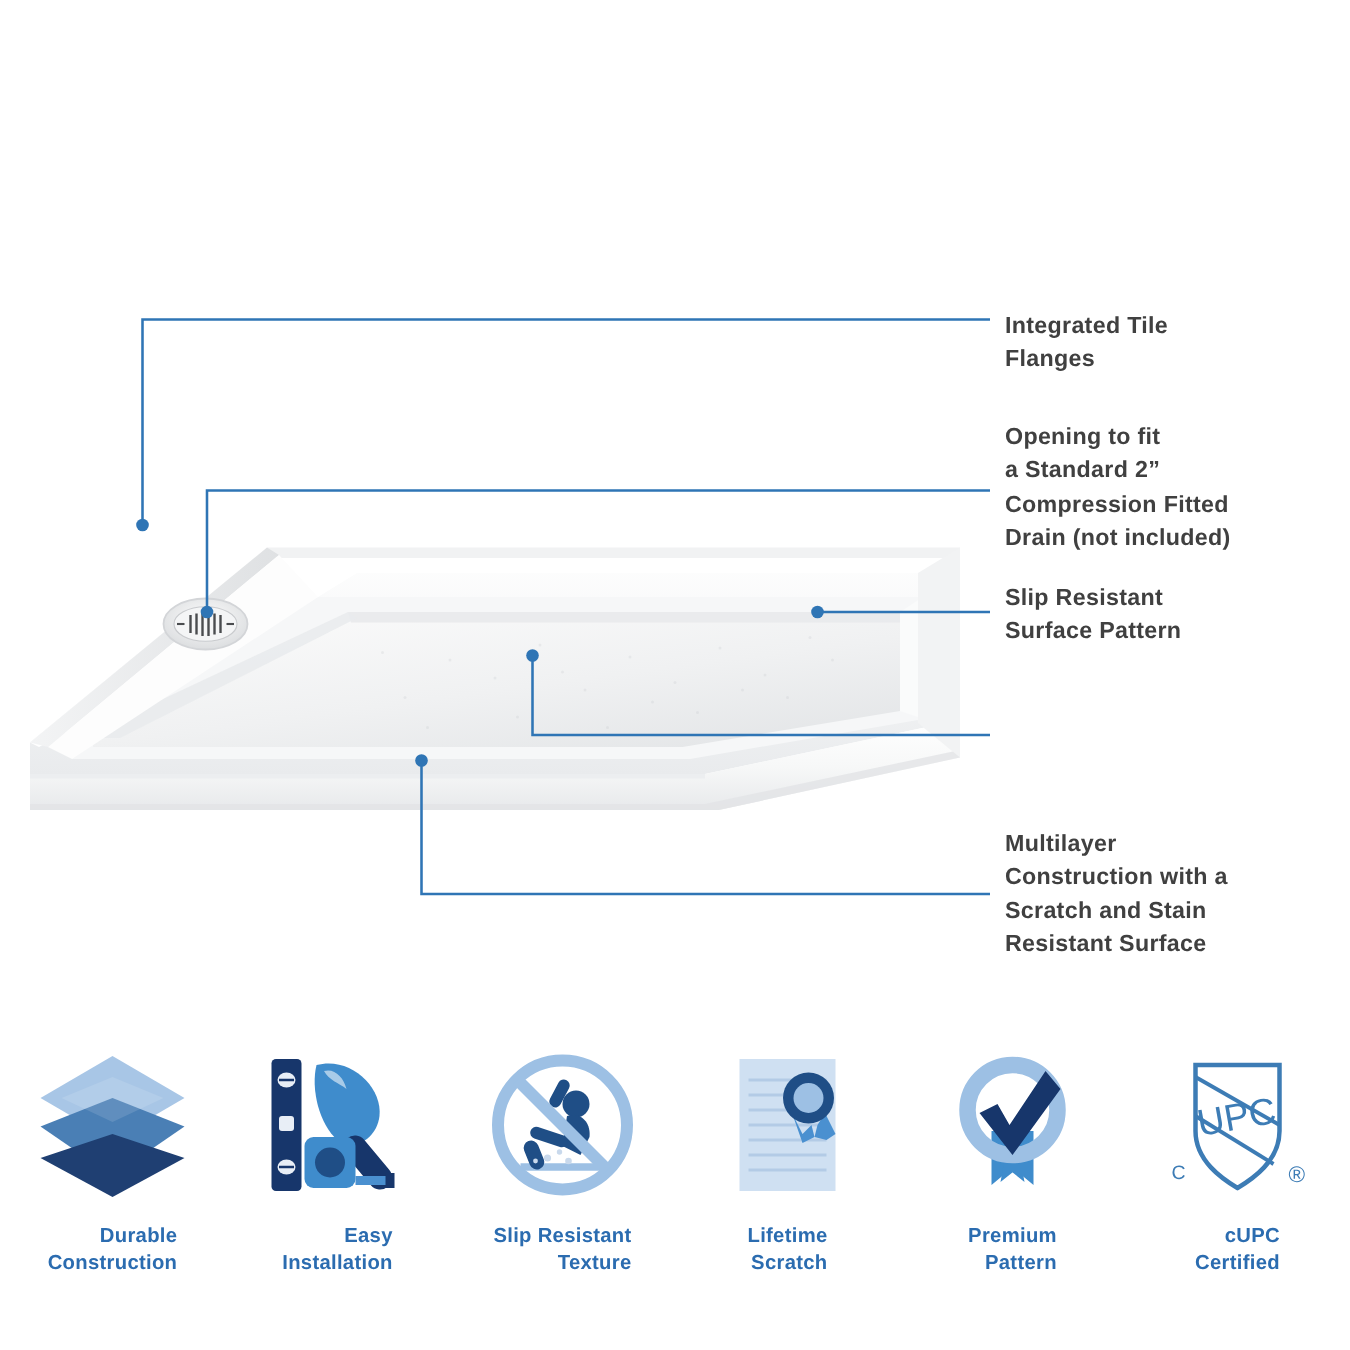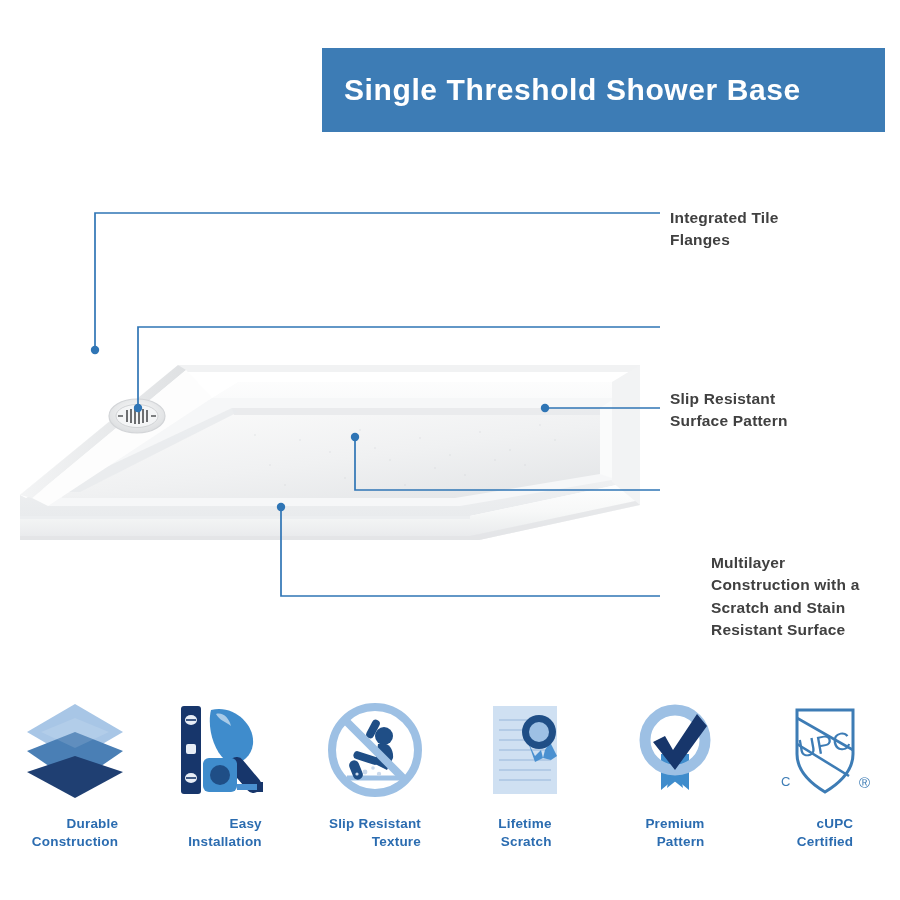--- a/index.html
+++ b/index.html
@@ -47,23 +47,20 @@
     margin-top:10px;text-align:right;color:#2b6cb0;
     font-size:13.5px;font-weight:bold;line-height:1.35;
     white-space:pre-line;letter-spacing:.2px;
   }
 </style>
 </head>
 <body>
 
 <div id="stage">
 
-  <div class="banner">
-    <div class="banner-text">Single Threshold Shower Base</div>
-  </div>
 
   <svg id="product" viewBox="0 0 660 220">
     <defs>
       <linearGradient id="gTopFlange" x1="0" y1="0" x2="0" y2="1">
         <stop offset="0" stop-color="#ffffff"></stop>
         <stop offset="1" stop-color="#e9ebed"></stop>
       </linearGradient>
       <linearGradient id="gFloor" x1="0.1" y1="0" x2="0.9" y2="1">
         <stop offset="0" stop-color="#fbfbfb"></stop>
         <stop offset="0.55" stop-color="#f0f1f2"></stop>
@@ -166,23 +163,27 @@
       <circle cx="95" cy="350" r="4.2"></circle>
       <circle cx="138" cy="408" r="4.2"></circle>
       <circle cx="545" cy="408" r="4.2"></circle>
       <circle cx="355" cy="437" r="4.2"></circle>
       <circle cx="281" cy="507" r="4.2"></circle>
     </g>
   </svg>
 
   <div class="callout" style="left:670px;top:207px;">Integrated Tile
 Flanges</div>
+  <div class="callout" style="left:670px;top:281px;">Opening to fit
+a Standard 2”
+Compression Fitted
+Drain (not included)</div>
   <div class="callout" style="left:670px;top:388px;">Slip Resistant
 Surface Pattern</div>
-  <div class="callout" style="left:670px;top:552px;margin-left:41px;">Multilayer
+  <div class="callout" style="left:670px;top:552px;">Multilayer
 Construction with a
 Scratch and Stain
 Resistant Surface</div>
 
   <div class="features">
 
     <div class="feature">
       <div class="feature-icon">
         <svg width="108" height="104" viewBox="0 0 108 104">
           <polygon points="54,6 102,34 54,62 6,34" fill="#a8c6e6"></polygon>

